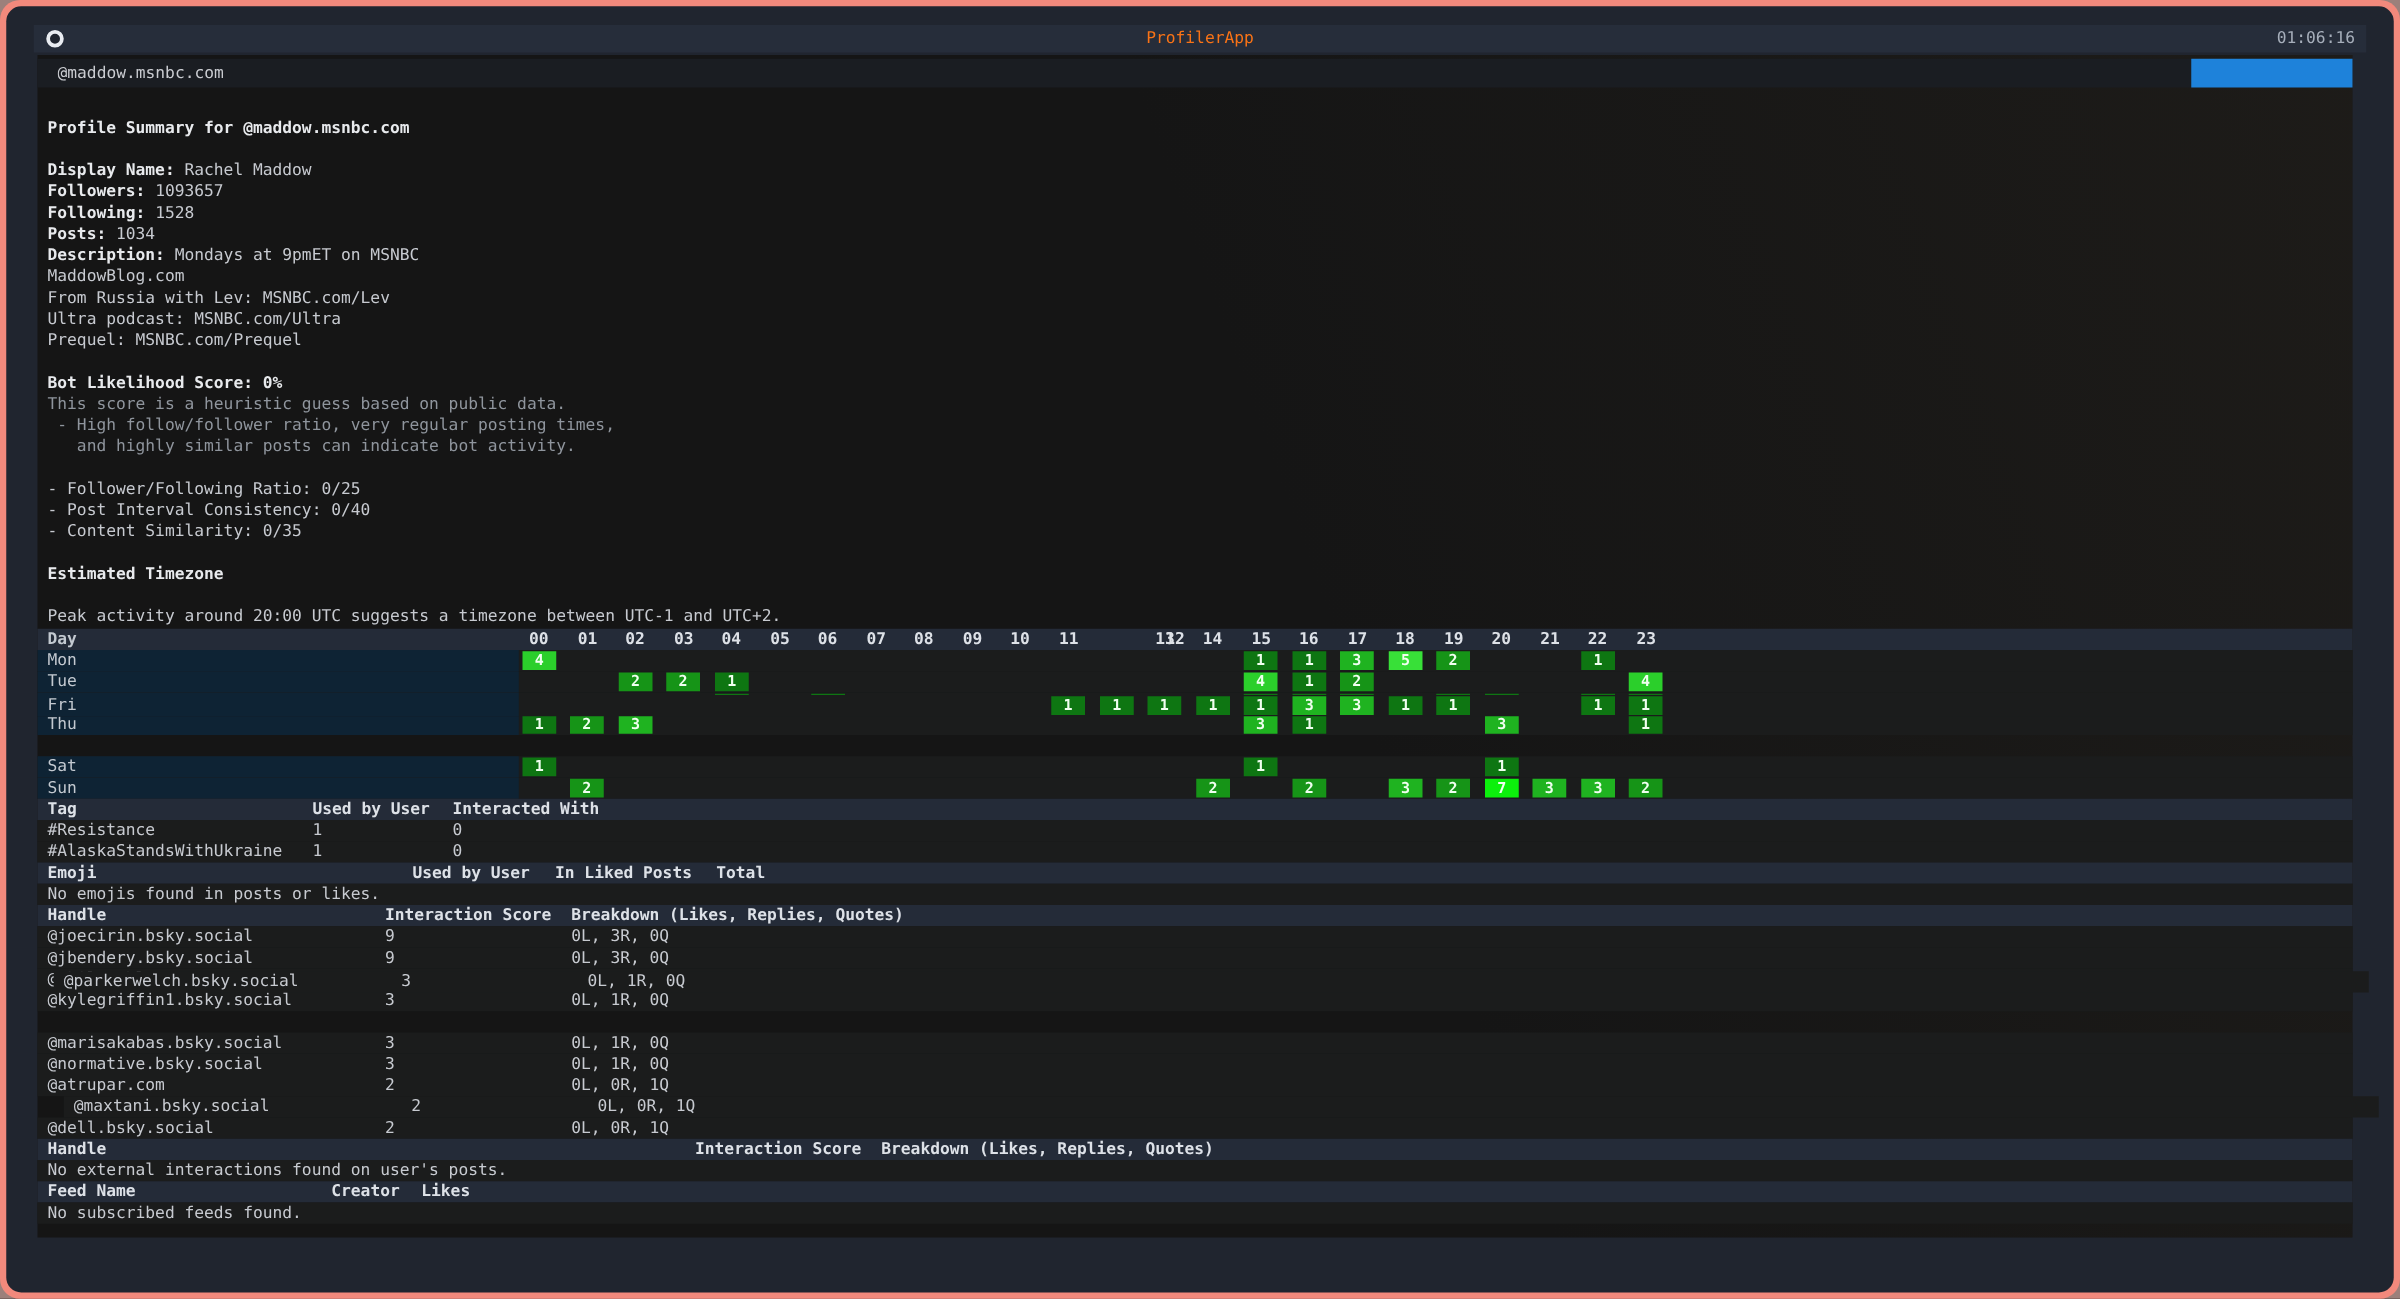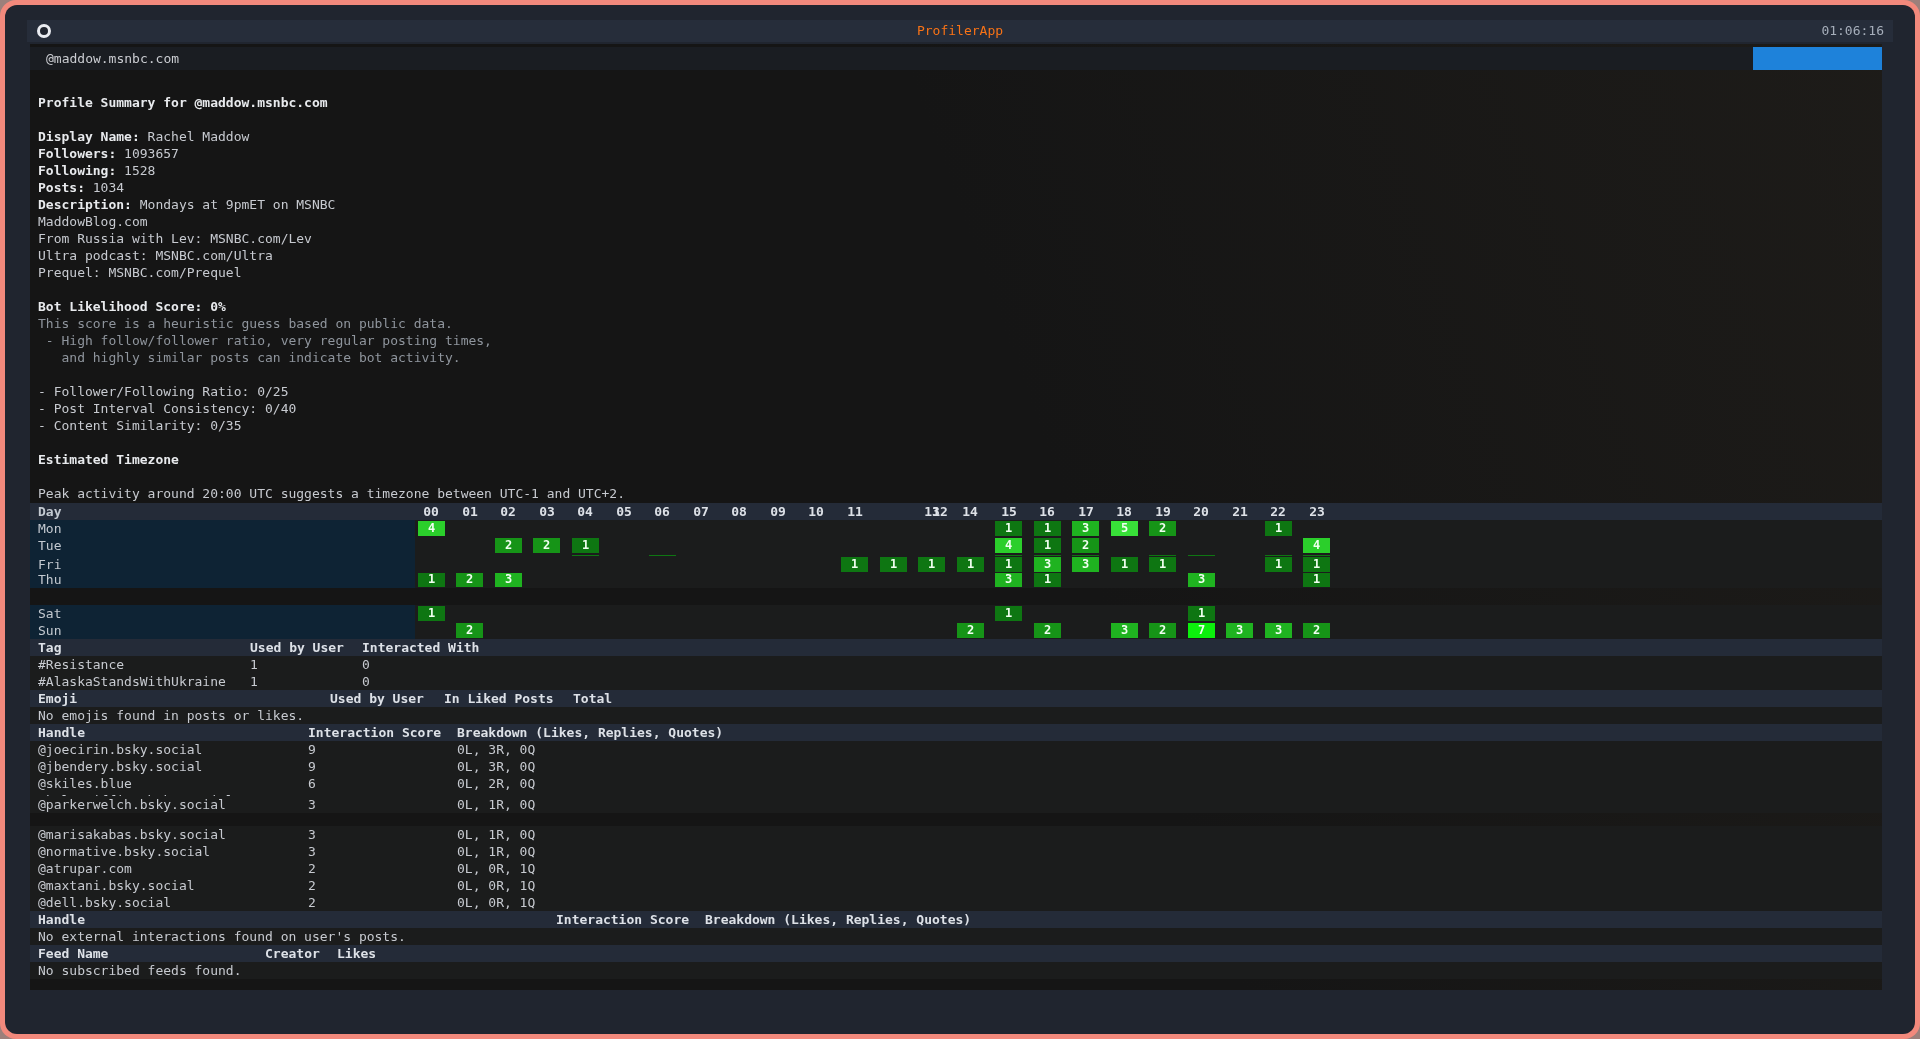--- a/index.html
+++ b/index.html
@@ -254,41 +254,41 @@
           <div class="trow" style="top: 731px;">
             <span style="left: 8px;">@skiles.blue</span>
             <span style="left: 278px;">6</span>
             <span style="left: 427px;">0L, 2R, 0Q</span>
           </div>
           <div class="trow" style="top: 748px;">
             <span style="left: 8px;">@kylegriffin1.bsky.social</span>
             <span style="left: 278px;">3</span>
             <span style="left: 427px;">0L, 1R, 0Q</span>
           </div>
-          <div class="trow" style="top: 752px;">
+          <div class="trow" style="top: 733px; margin-left: 13px;">
             <span style="left: 8px;">@parkerwelch.bsky.social</span>
             <span style="left: 278px;">3</span>
             <span style="left: 427px;">0L, 1R, 0Q</span>
           </div>
           <div class="trow" style="top: 782px;">
             <span style="left: 8px;">@marisakabas.bsky.social</span>
             <span style="left: 278px;">3</span>
             <span style="left: 427px;">0L, 1R, 0Q</span>
           </div>
           <div class="trow" style="top: 799px;">
             <span style="left: 8px;">@normative.bsky.social</span>
             <span style="left: 278px;">3</span>
             <span style="left: 427px;">0L, 1R, 0Q</span>
           </div>
           <div class="trow" style="top: 816px;">
             <span style="left: 8px;">@atrupar.com</span>
             <span style="left: 278px;">2</span>
             <span style="left: 427px;">0L, 0R, 1Q</span>
           </div>
-          <div class="trow" style="top: 833px;">
+          <div class="trow" style="top: 833px; margin-left: 21px;">
             <span style="left: 8px;">@maxtani.bsky.social</span>
             <span style="left: 278px;">2</span>
             <span style="left: 427px;">0L, 0R, 1Q</span>
           </div>
           <div class="trow" style="top: 850px;">
             <span style="left: 8px;">@dell.bsky.social</span>
             <span style="left: 278px;">2</span>
             <span style="left: 427px;">0L, 0R, 1Q</span>
           </div>
         </div>

